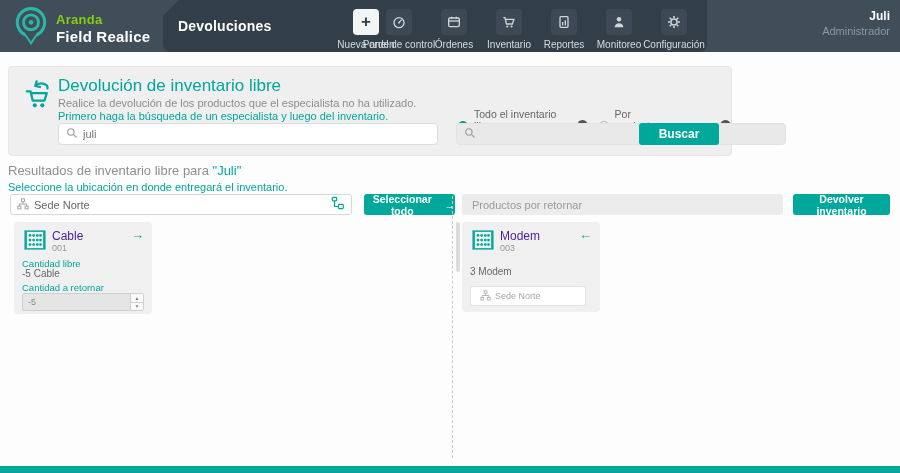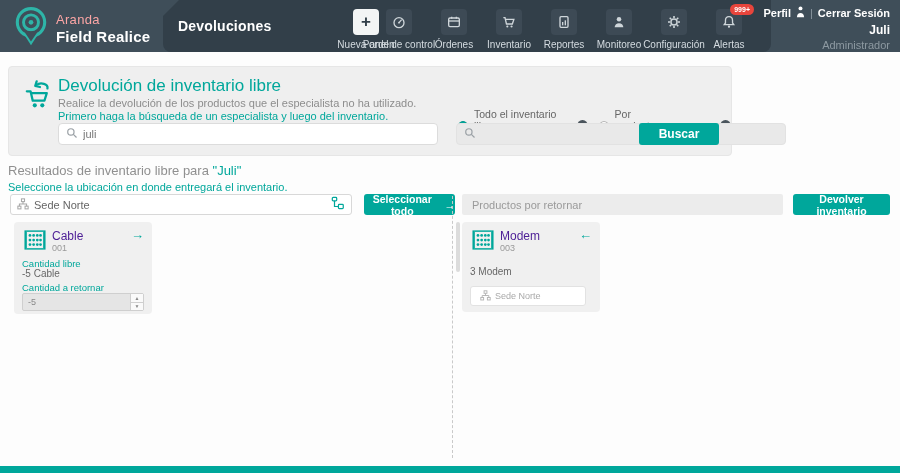--- a/index.html
+++ b/index.html
@@ -4,24 +4,24 @@
 <style>
   * { margin:0; padding:0; box-sizing:border-box; }
   html,body { background:#fff; }
   body { font-family:"Liberation Sans", sans-serif; }
   .page { position:relative; width:900px; height:473px; background:#fdfdfd; overflow:hidden; }
 
   
   .header { position:absolute; left:0; top:0; width:900px; height:52px; background:#3f4e59; }
   .logo { position:absolute; left:12px; top:5px; display:flex; align-items:center; }
   .logo-text { margin-left:6px; }
-  .logo-line1 { font-size:13px; font-weight:400; color:#fca5a5; letter-spacing:.3px; }
+  .logo-line1 { font-size:13px; font-weight:700; color:#84cc16; letter-spacing:.3px; }
   .logo-line2 { font-size:15px; font-weight:bold; color:#ffffff; margin-top:1px; letter-spacing:.2px; }
 
-  .header-panel { position:absolute; left:163px; top:0; width:608px; height:52px; background:#323f49;
+  .header-panel { position:absolute; left:163px; top:0; width:544px; height:52px; background:#323f49;
     clip-path:polygon(16px 0, 100% 0, 100% 100%, 0 100%, 0 16px); border-radius:0 0 8px 8px; }
   .page-title { position:absolute; left:15px; top:0; height:52px; display:flex; align-items:center;
     color:#fff; font-size:14px; font-weight:bold; letter-spacing:.2px; }
 
   .nav { position:absolute; left:190px; top:9px; display:flex; gap:29px; }
   .nav-pair { display:flex; gap:7px; }
   .nav-item { position:relative; width:26px; }
   .nav-sq { width:26px; height:26px; border-radius:4px; background:#3d4a55; display:flex; align-items:center; justify-content:center; color:#cfd6da; }
   .nav-sq.active { background:#f3f5f5; color:#323f49; font-size:17px; font-weight:bold; }
   .nav-label { position:absolute; top:30px; left:50%; transform:translateX(-50%); white-space:nowrap;
@@ -217,31 +217,20 @@
                 <circle cx="12" cy="19" r="1.7" fill="currentColor"></circle>
               </svg>
             <div class="nav-badge">999+</div>
           </div>
           <div class="nav-label">Alertas</div>
         </div>
       </div>
     </div>
 
     <div class="profile">
-      <div class="profile-row1">
-        <span>Perfil</span>
-        <span>
-          <svg width="9" height="12" viewBox="0 0 12 16">
-              <circle cx="6" cy="3.2" r="2.6" fill="#fff"></circle>
-              <path d="M1.2 15 c0-4 2.2-5.8 4.8-5.8 s4.8 1.8 4.8 5.8 Z" fill="#fff"></path>
-            </svg>
-        </span>
-        <span class="profile-sep">|</span>
-        <span>Cerrar Sesión</span>
-      </div>
       <div class="profile-user">Juli</div>
       <div class="profile-role">Administrador</div>
     </div>
   </div>
 
   <div class="banner">
     <div class="banner-cart">
       <svg width="32" height="30" viewBox="0 0 34 32">
         <path d="M26 9 c1-4.5-7-7.5-12-3.5" fill="none" stroke="#00a79b" stroke-width="2.4" stroke-linecap="round"></path>
         <path d="M14.5 1.5 L13 6.2 L18 7.5" fill="none" stroke="#00a79b" stroke-width="2.4" stroke-linecap="round" stroke-linejoin="round"></path>

